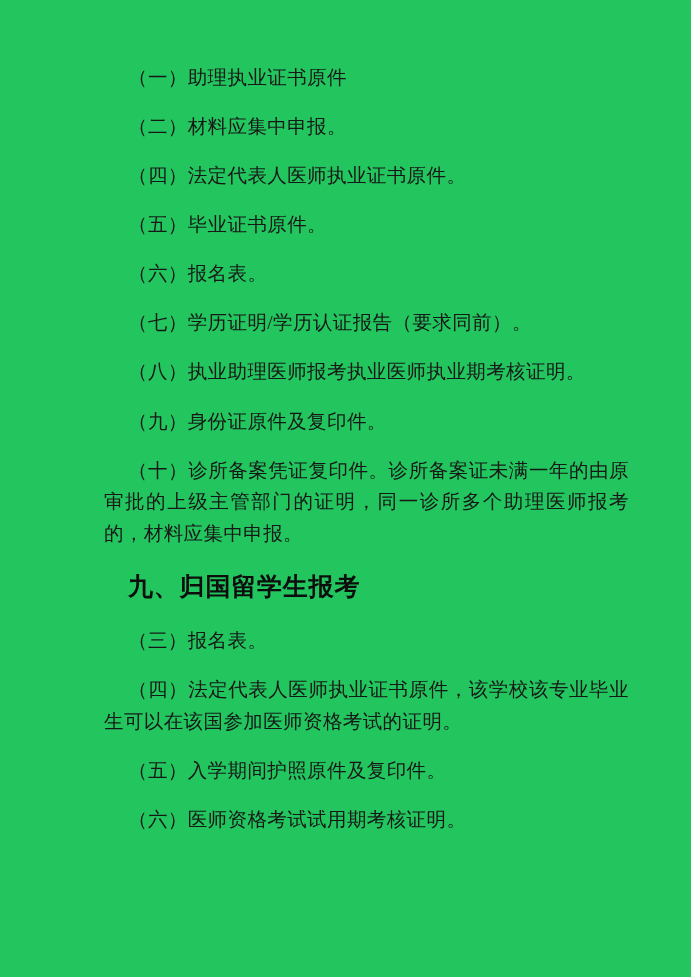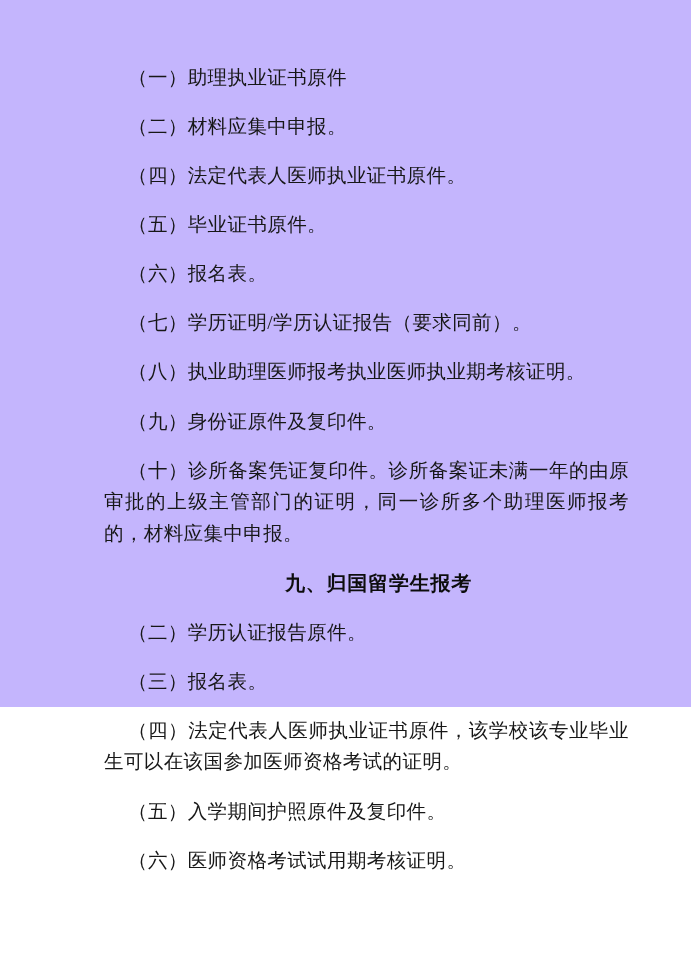--- a/index.html
+++ b/index.html
@@ -10,46 +10,45 @@
     width: 691px;
     height: 977px;
     background: #ffffff;
     font-family: "Liberation Serif", "DejaVu Serif", serif;
     color: #1a1a1a;
     overflow: hidden;
   }
   .page {
     position: relative;
     width: 691px;
-    height: 707px;
+    height: 977px;
     box-sizing: border-box;
     padding: 62px 62px 0 104px;
-    background: #c4b5fd;
+    background: #22c55e;
   }
   .doc-body {
     font-size: 19.5px;
     line-height: 1.0;
   }
   .para {
     margin: 0 0 17.5px 0;
     text-align: justify;
     text-justify: inter-ideograph;
     letter-spacing: 0.4px;
     line-height: 1.62;
     color: #171717;
   }
   .heading {
     margin: 0 0 17.5px 0;
     font-weight: bold;
     letter-spacing: 0.8px;
-    font-size: 20px;
+    font-size: 25px;
     line-height: 1.62;
     padding-left: 24px;
     color: #0d0d0d;
-    text-align: center;
   }
   .para.first-line-indent {
     text-indent: 24px;
   }
   .spacer-wide {
   }
 </style>
 </head>
 <body>
 
@@ -61,20 +60,19 @@
     <p class="para first-line-indent">（四）法定代表人医师执业证书原件。</p>
     <p class="para first-line-indent">（五）毕业证书原件。</p>
     <p class="para first-line-indent">（六）报名表。</p>
     <p class="para first-line-indent">（七）学历证明/学历认证报告（要求同前）。</p>
     <p class="para first-line-indent">（八）执业助理医师报考执业医师执业期考核证明。</p>
     <p class="para first-line-indent">（九）身份证原件及复印件。</p>
     <p class="para first-line-indent spacer-wide">（十）诊所备案凭证复印件。诊所备案证未满一年的由原审批的上级主管部门的证明，同一诊所多个助理医师报考的，材料应集中申报。</p>
 
     <p class="heading">九、归国留学生报考</p>
 
-    <p class="para first-line-indent">（二）学历认证报告原件。</p>
     <p class="para first-line-indent">（三）报名表。</p>
     <p class="para first-line-indent">（四）法定代表人医师执业证书原件，该学校该专业毕业生可以在该国参加医师资格考试的证明。</p>
     <p class="para first-line-indent">（五）入学期间护照原件及复印件。</p>
     <p class="para first-line-indent">（六）医师资格考试试用期考核证明。</p>
 
   </div>
 </div>
 
 </body></html>

